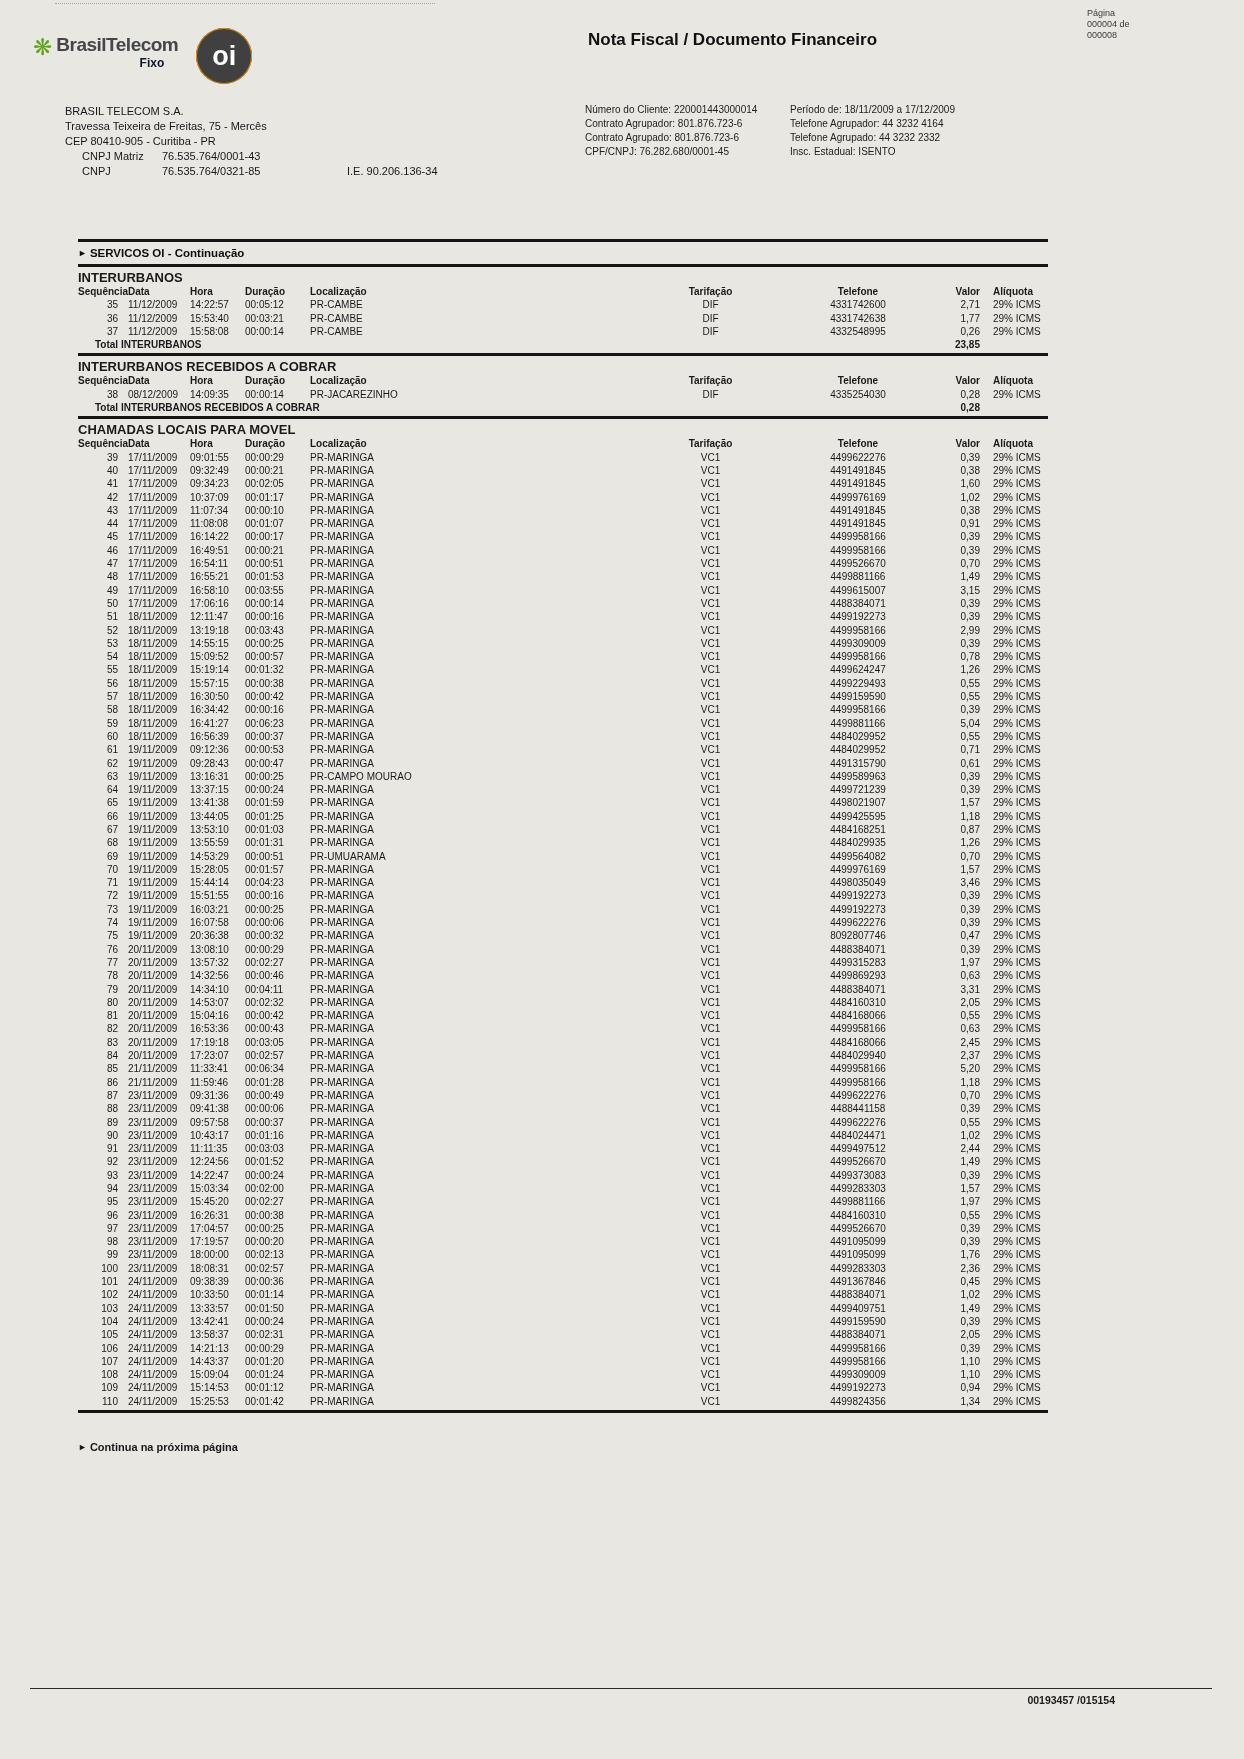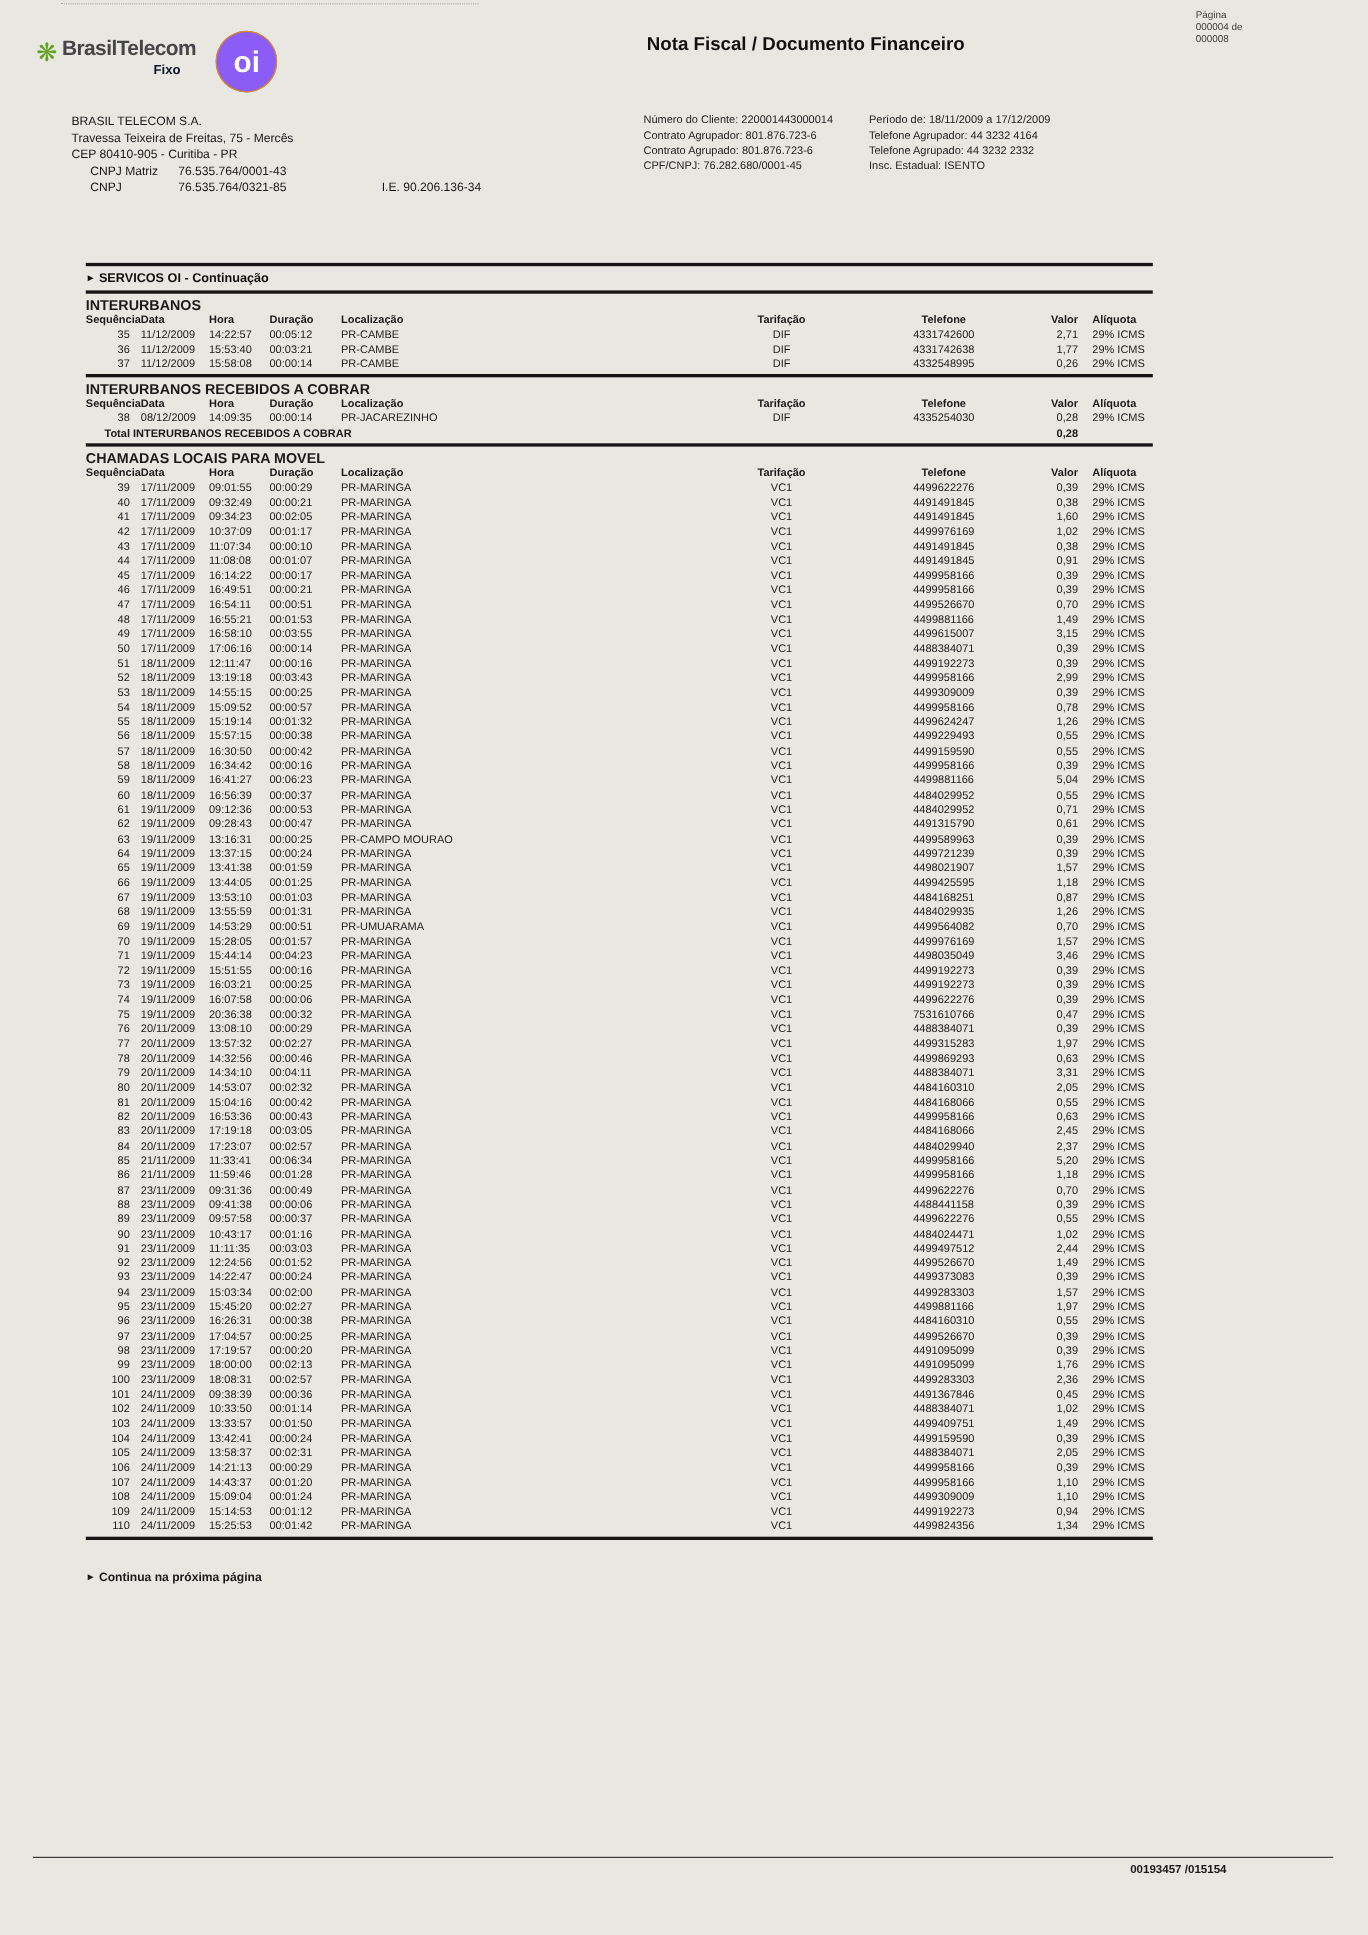--- a/index.html
+++ b/index.html
@@ -8,21 +8,21 @@
   .scan-line{position:absolute;top:3px;left:55px;width:380px;border-top:1px dotted #a8a6a0;}
 
   .page-info{position:absolute;top:8px;left:1087px;font-size:9px;line-height:11px;color:#3a3a3a;}
   .doc-title{position:absolute;top:30px;left:588px;font-size:17px;font-weight:bold;color:#101010;}
 
   .logo-row{position:absolute;top:28px;left:33px;display:flex;align-items:flex-start;}
   .bt-icon{color:#62a421;font-size:23px;line-height:23px;margin-top:8px;}
   .bt-text{margin-left:4px;}
   .bt-name{font-size:19px;font-weight:bold;color:#45454a;letter-spacing:-0.5px;margin-top:6px;}
   .bt-fixo{font-size:12px;font-weight:bold;color:#0f172a;text-align:right;padding-right:14px;margin-top:0px;}
-  .oi-circle{width:56px;height:56px;border-radius:50%;background:#8b5cf6;display:flex;align-items:center;justify-content:center;margin-left:18px;box-shadow:0 0 0 1px #e08d0c inset;}
+  .oi-circle{width:56px;height:56px;border-radius:50%;background:#404040;display:flex;align-items:center;justify-content:center;margin-left:18px;box-shadow:0 0 0 1px #e08d0c inset;}
   .oi-circle span{color:#fff;font-size:27px;font-weight:bold;}
 
   .company{position:absolute;top:104px;left:65px;font-size:11px;line-height:15px;color:#18181a;}
   .co-lab{display:inline-block;width:80px;margin-left:17px;}
   .co-val{display:inline-block;width:185px;}
 
   .cust{position:absolute;top:103px;font-size:10px;line-height:14px;color:#222;}
   .c1{left:585px;}
   .c2{left:790px;}
 
@@ -147,20 +147,24 @@
             <div class="c-seq">37</div>
             <div class="c-data">11/12/2009</div>
             <div class="c-hora">15:58:08</div>
             <div class="c-dur">00:00:14</div>
             <div class="c-loc">PR-CAMBE</div>
             <div class="c-tar">DIF</div>
             <div class="c-tel">4332548995</div>
             <div class="c-val">0,26</div>
             <div class="c-ali">29% ICMS</div>
           </div>
+          <div class="tbl-grid">
+            <div class="total-label">Total INTERURBANOS</div>
+            <div class="total-val">23,85</div>
+          </div>
         </div>
         <div class="rule-heavy"></div>
         <div>
           <div class="tbl-title">INTERURBANOS RECEBIDOS A COBRAR</div>
           <div class="tbl-grid head">
             <div class="c-seq">Sequência</div>
             <div class="c-data">Data</div>
             <div class="c-hora">Hora</div>
             <div class="c-dur">Duração</div>
             <div class="c-loc">Localização</div>
@@ -595,21 +599,21 @@
             <div class="c-val">0,39</div>
             <div class="c-ali">29% ICMS</div>
           </div>
           <div class="tbl-grid">
             <div class="c-seq">75</div>
             <div class="c-data">19/11/2009</div>
             <div class="c-hora">20:36:38</div>
             <div class="c-dur">00:00:32</div>
             <div class="c-loc">PR-MARINGA</div>
             <div class="c-tar">VC1</div>
-            <div class="c-tel">7531610766</div>
+            <div class="c-tel">8092807746</div>
             <div class="c-val">0,47</div>
             <div class="c-ali">29% ICMS</div>
           </div>
           <div class="tbl-grid">
             <div class="c-seq">76</div>
             <div class="c-data">20/11/2009</div>
             <div class="c-hora">13:08:10</div>
             <div class="c-dur">00:00:29</div>
             <div class="c-loc">PR-MARINGA</div>
             <div class="c-tar">VC1</div>

